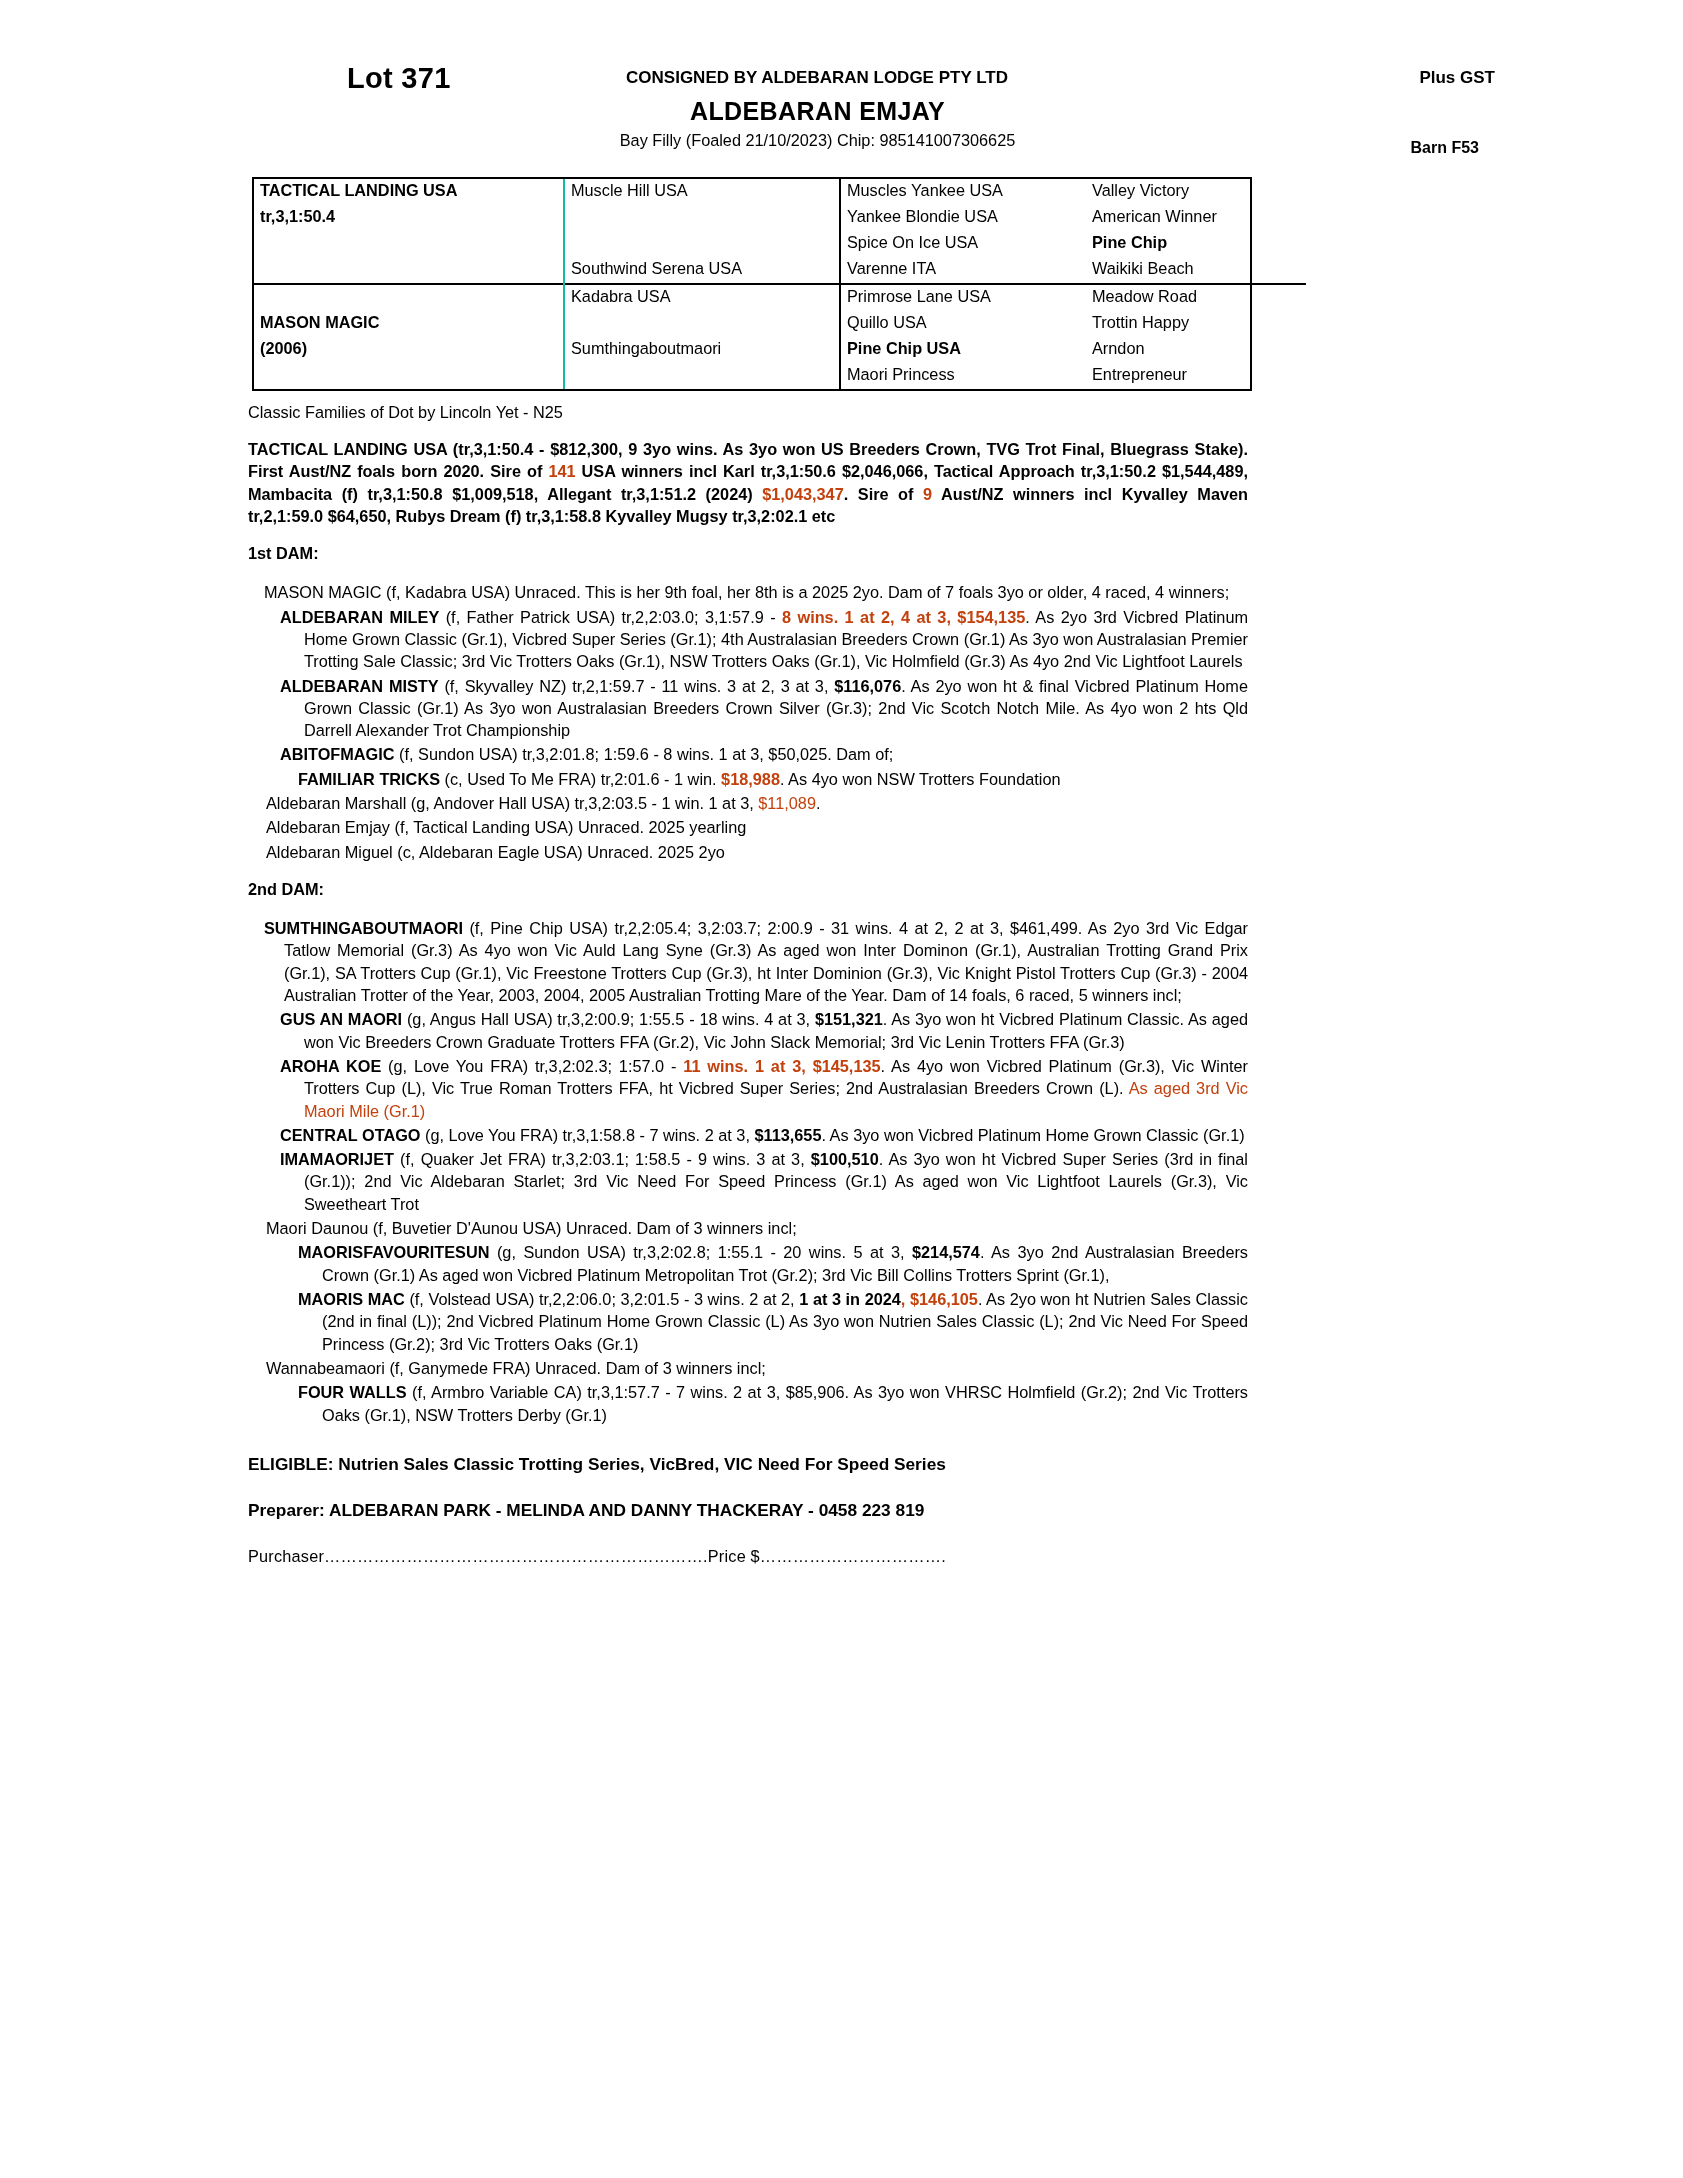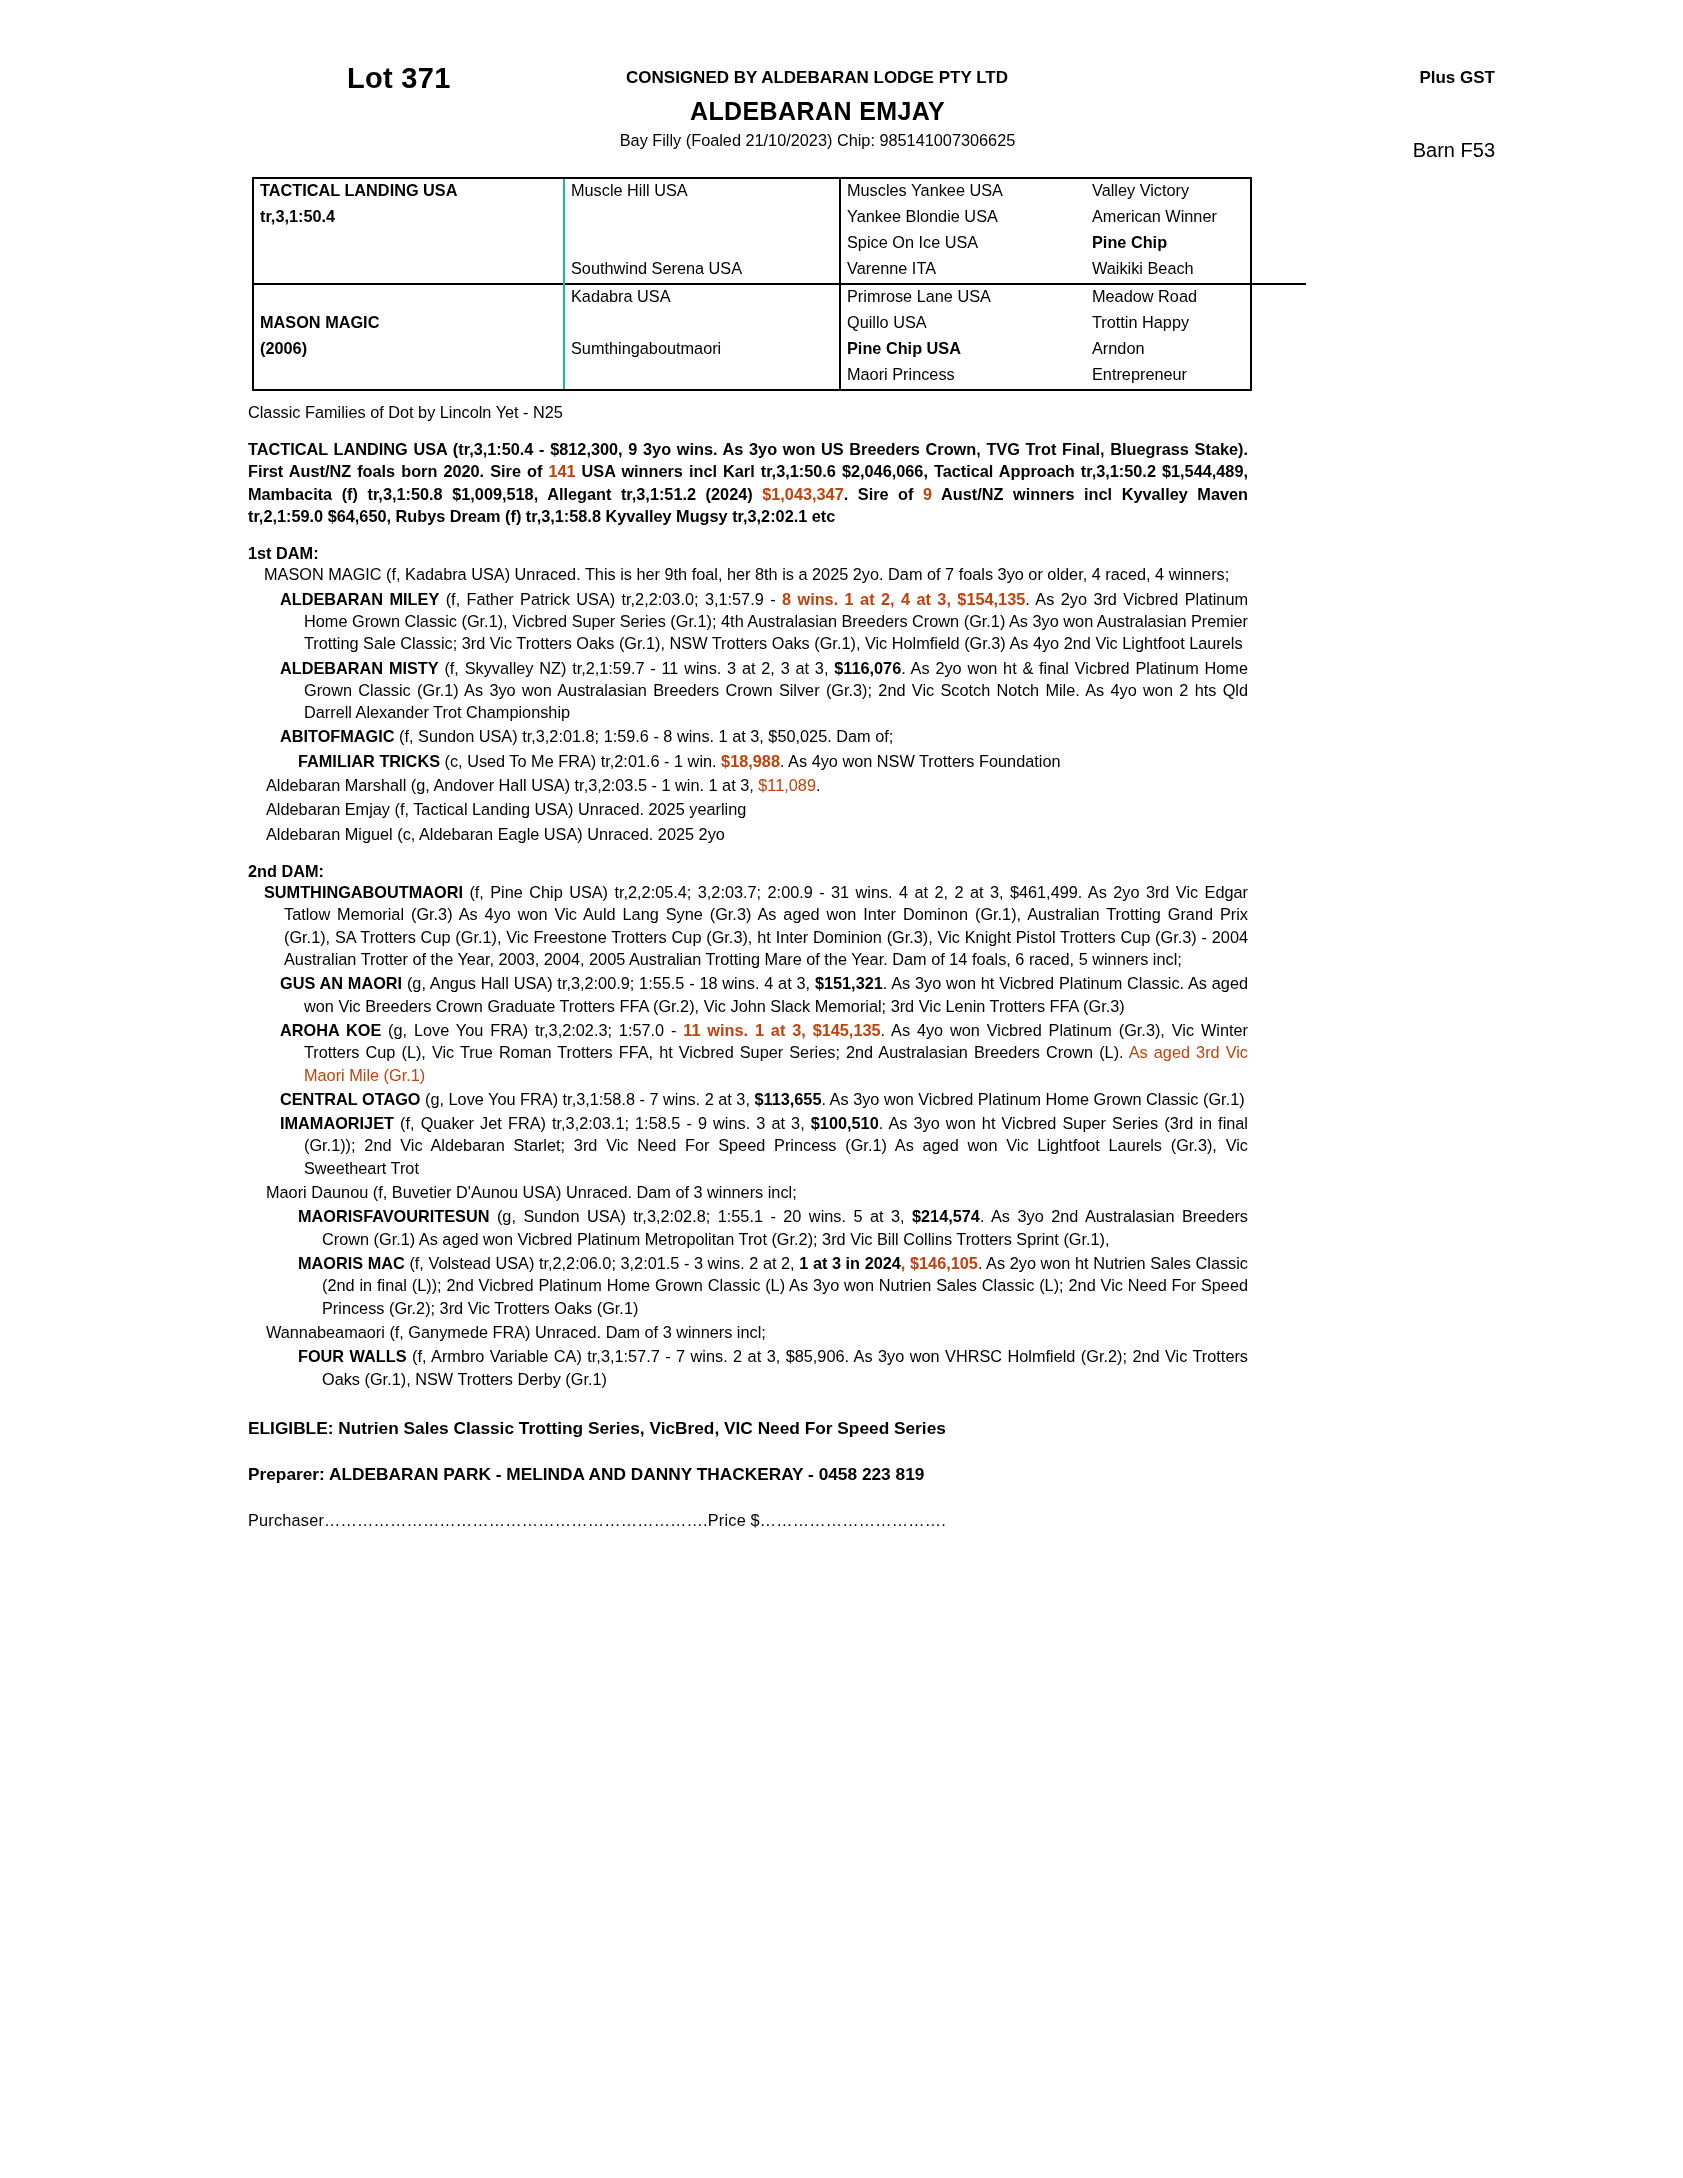--- a/index.html
+++ b/index.html
@@ -64,24 +64,24 @@
   .horse-desc {
     position: absolute;
     left: 248px;
     top: 91px;
     width: 941px;
     text-align: center;
     font-size: 16.3px;
   }
   .barn {
     position: absolute;
-    right: 89px;
+    right: 105px;
     top: 99px;
-    font-size: 20px;
-    font-weight: normal;
+    font-size: 16px;
+    font-weight: bold;
   }
 
   
   .ped-wrap {
     margin: 18px 0 0 153px;
     width: 1000px;
     border: 2px solid #000;
     box-sizing: border-box;
   }
   table.ped {
@@ -125,21 +125,21 @@
   .red { color: #c2410c; }
   .dam-head {
     font-weight: bold;
     font-size: 16.3px;
     margin-top: 17px;
   }
   .lvl0 {
     font-size: 16.3px;
     line-height: 1.37;
     text-align: justify;
-    margin-top: 0;
+    margin-top: 18px;
     padding-left: 8px;
     text-indent: 0;
   }
   .lvl0 .hang { display: block; padding-left: 28px; text-indent: -20px; }
   .lvl1 {
     font-size: 16.3px;
     line-height: 1.37;
     text-align: justify;
     margin-top: 2px;
     padding-left: 18px;

